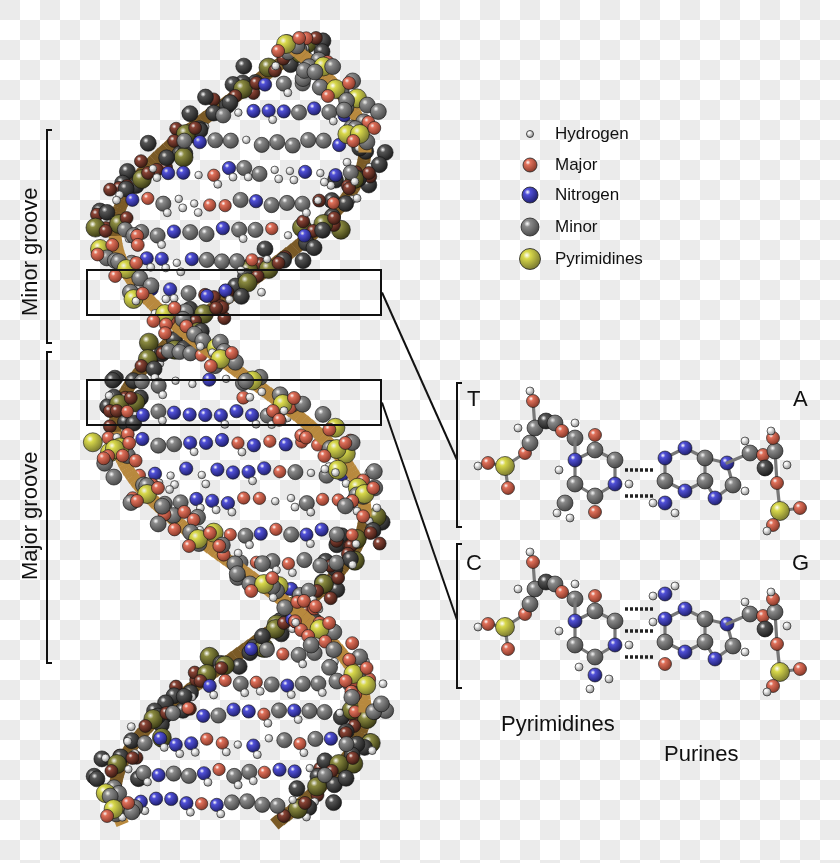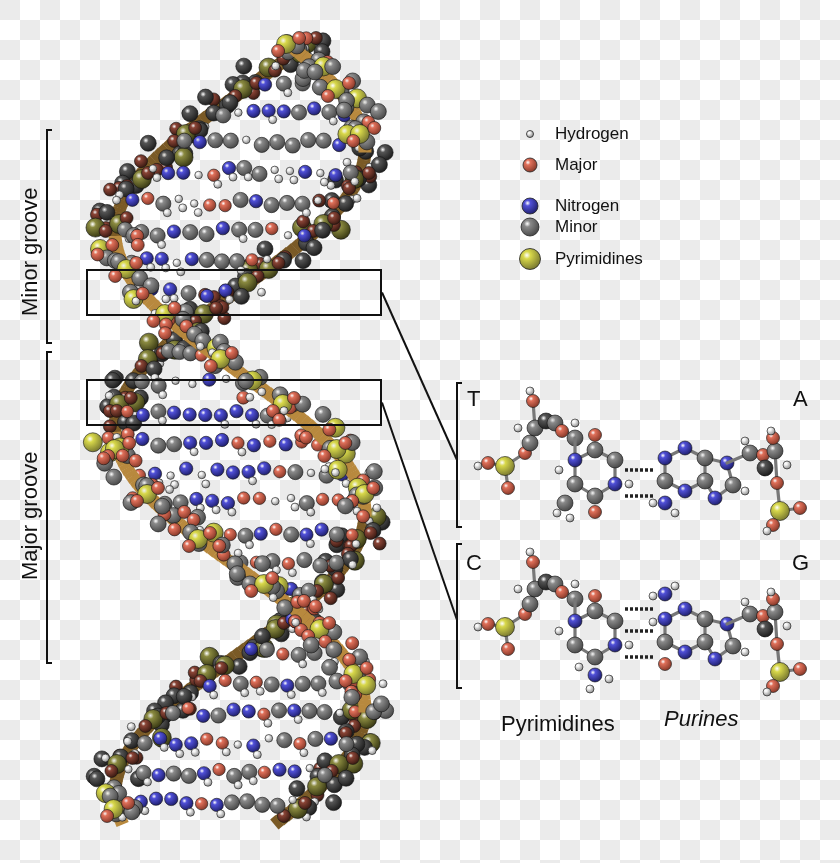--- a/index.html
+++ b/index.html
@@ -1538,21 +1538,21 @@
       <span class="legend-text">Hydrogen</span>
     </div>
     <div class="legend-row" style="top:150px;">
       <div class="legend-swatch">
           <svg width="30" height="30">
             <circle cx="15" cy="15" r="7" fill="url(#g-oxygen)" stroke="#222" stroke-width="0.8"></circle>
           </svg>
         </div>
       <span class="legend-text">Major</span>
     </div>
-    <div class="legend-row" style="top:191px;text-align:right;">
+    <div class="legend-row" style="top:180px;text-align:right;">
       <div class="legend-swatch">
           <svg width="30" height="30">
             <circle cx="15" cy="15" r="8" fill="url(#g-nitrogen)" stroke="#222" stroke-width="0.8"></circle>
           </svg>
         </div>
       <span class="legend-text">Nitrogen</span>
     </div>
     <div class="legend-row" style="top:212px;">
       <div class="legend-swatch">
           <svg width="30" height="30">
@@ -1570,14 +1570,14 @@
       <span class="legend-text">Pyrimidines</span>
     </div>
   </div>
 
   <div class="lbl" style="left:467px; top:388px;">T</div>
   <div class="lbl" style="left:793px; top:388px;">A</div>
   <div class="lbl" style="left:466px; top:552px;">C</div>
   <div class="lbl" style="left:792px; top:552px;">G</div>
 
   <div class="lbl" style="left:501px; top:713px;">Pyrimidines</div>
-  <div class="lbl" style="left:664px; top:708px;font-style:italic;">Purines</div>
+  <div class="lbl" style="left:664px; top:743px;">Purines</div>
 </div>
 
 </body></html>

